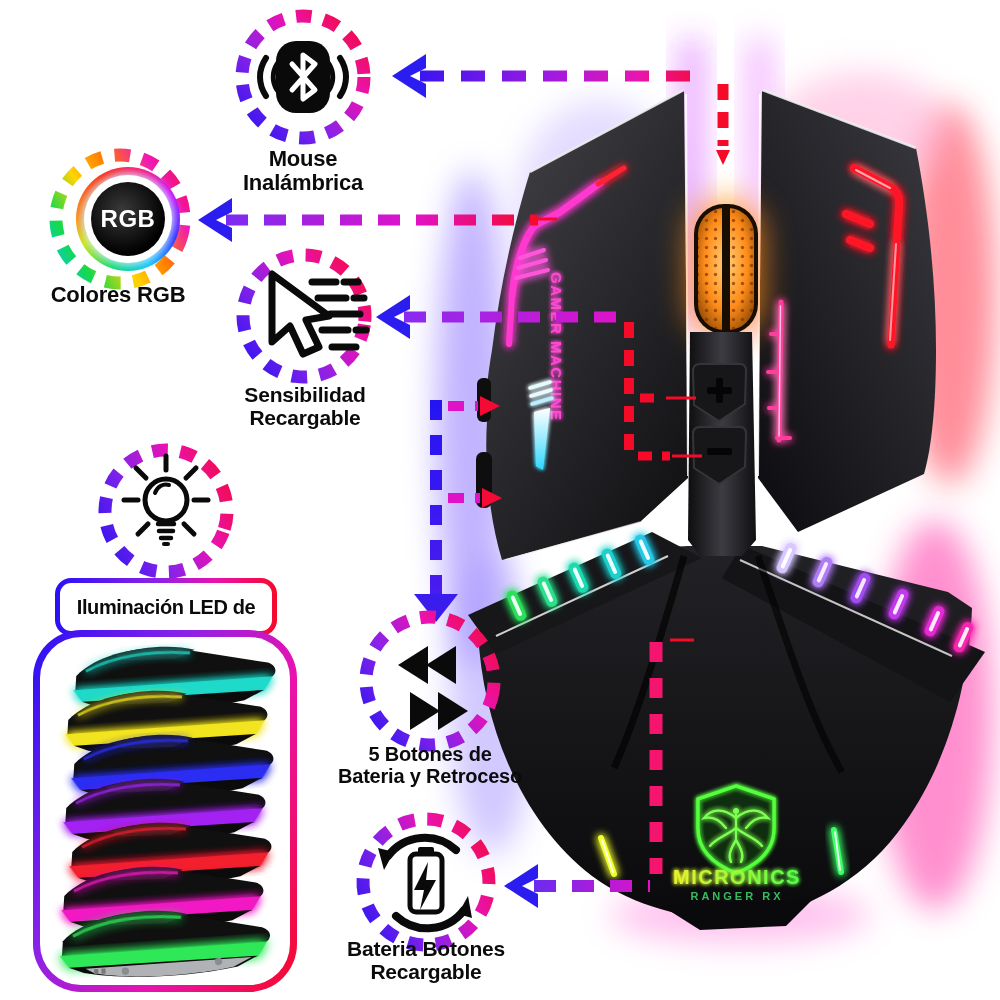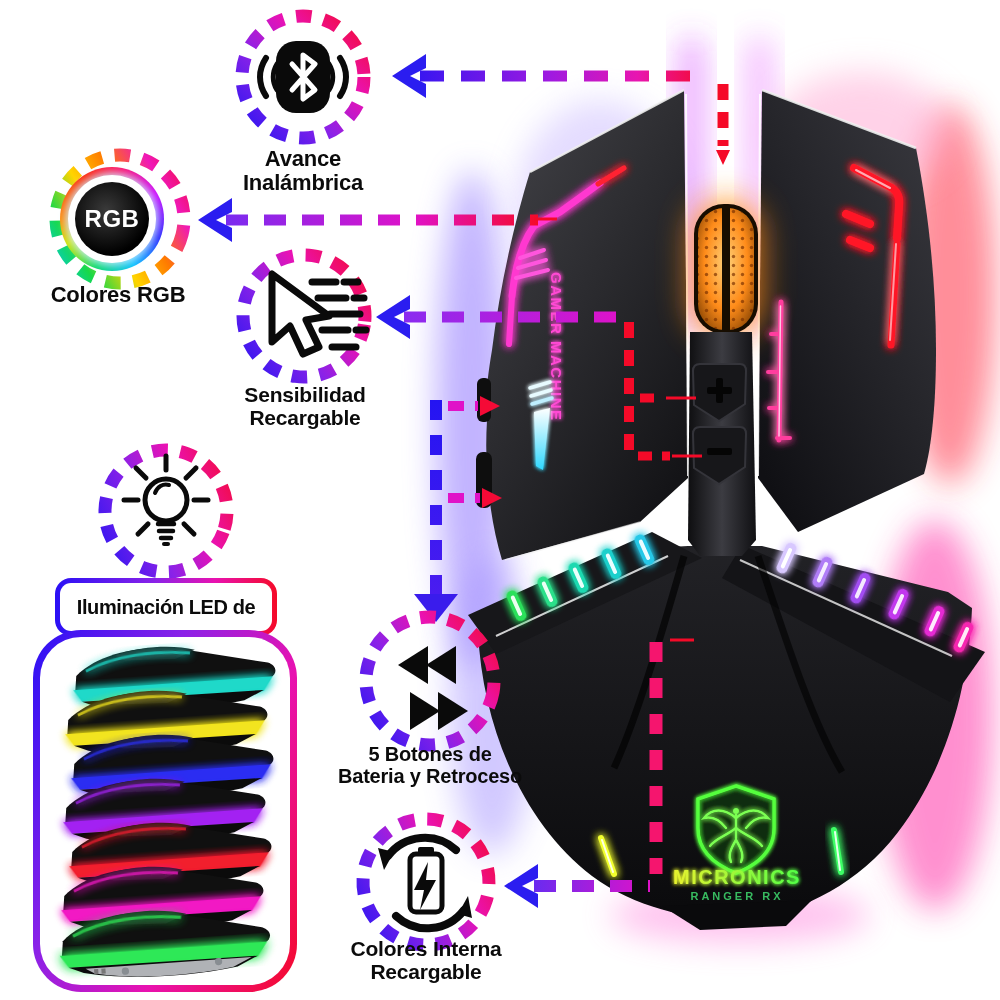--- a/index.html
+++ b/index.html
@@ -3,21 +3,21 @@
 <meta charset="utf-8">
 <style>
   html,body{margin:0;padding:0;background:#fff;}
   .stage{position:relative;width:1000px;height:1000px;background:#fff;overflow:hidden;
          font-family:"Liberation Sans","DejaVu Sans",sans-serif;}
   .art{position:absolute;left:0;top:0;width:1000px;height:1000px;}
   .lbl{position:absolute;text-align:center;color:#0b0b0b;font-weight:bold;
        font-size:21px;line-height:1.08;letter-spacing:-.2px;}
   .lbl .l1,.lbl .l2{display:block;}
   
-  .rgbwheel{position:absolute;left:60px;top:167px;width:104px;height:104px;border-radius:50%;
+  .rgbwheel{position:absolute;left:76px;top:167px;width:104px;height:104px;border-radius:50%;
     background:conic-gradient(from -90deg,#ff8800,#ff2200 16%,#ff0a6a 28%,#cc00ff 42%,#2222ff 56%,
                #00bfff 68%,#00d965 80%,#cde400 92%,#ff8800);}
   .rgbwheel .glowring{position:absolute;left:8px;top:8px;width:88px;height:88px;border-radius:50%;
     background:#fff;box-shadow:0 0 10px 2px #cfeeff;}
   .rgbwheel .core{position:absolute;left:15px;top:15px;width:74px;height:74px;border-radius:50%;
     background:radial-gradient(circle at 42% 38%,#3a3a3a,#000 70%);
     color:#fff;font-weight:bold;font-size:24px;line-height:74px;text-align:center;letter-spacing:.5px;}
   
   .ledbox{position:absolute;left:55px;top:578px;width:222px;height:58px;border-radius:16px;
     background:linear-gradient(90deg,#2a10f5,#8a22e8 45%,#e812b0 72%,#f50a28);padding:0;}
@@ -393,21 +393,21 @@
     <polygon points="378,848 394,852 384,870" fill="#0a0a0a"></polygon>
     <path d="M396,916 A46,46 0 0 0 464,910" stroke="#0a0a0a" stroke-width="8" fill="none" stroke-linecap="round"></path>
     <polygon points="472,918 458,914 468,896" fill="#0a0a0a"></polygon>
     <rect x="418" y="847" width="16" height="9" rx="2" fill="#0a0a0a"></rect>
     <rect x="410" y="854" width="32" height="58" rx="6" fill="#ffffff" stroke="#0a0a0a" stroke-width="5"></rect>
     <polygon points="428,862 414,890 424,890 420,910 436,880 426,880" fill="#0a0a0a"></polygon>
   </g>
 </svg>
 
 <div class="lbl" style="left:203px;top:147px;width:200px;font-size:22px;">
-  <span class="l1">Avance</span>
+  <span class="l1">Mouse</span>
   <span class="l2">Inalámbrica</span>
 </div>
 
 <div class="rgbwheel">
   <div class="glowring"></div>
   <div class="core">RGB</div>
 </div>
 <div class="lbl" style="left:18px;top:283px;width:200px;font-size:22px;">
   <span>Colores RGB</span>
 </div>
@@ -455,17 +455,17 @@
     </svg>
   </div>
 </div>
 
 <div class="lbl" style="left:310px;top:744px;width:240px;font-size:20px;">
   <span class="l1">5 Botones de</span>
   <span class="l2">Bateria y Retroceso</span>
 </div>
 
 <div class="lbl" style="left:316px;top:938px;width:220px;">
-  <span class="l1">Colores Interna</span>
+  <span class="l1">Bateria Botones</span>
   <span class="l2">Recargable</span>
 </div>
 
 </div>
 
 </body></html>

